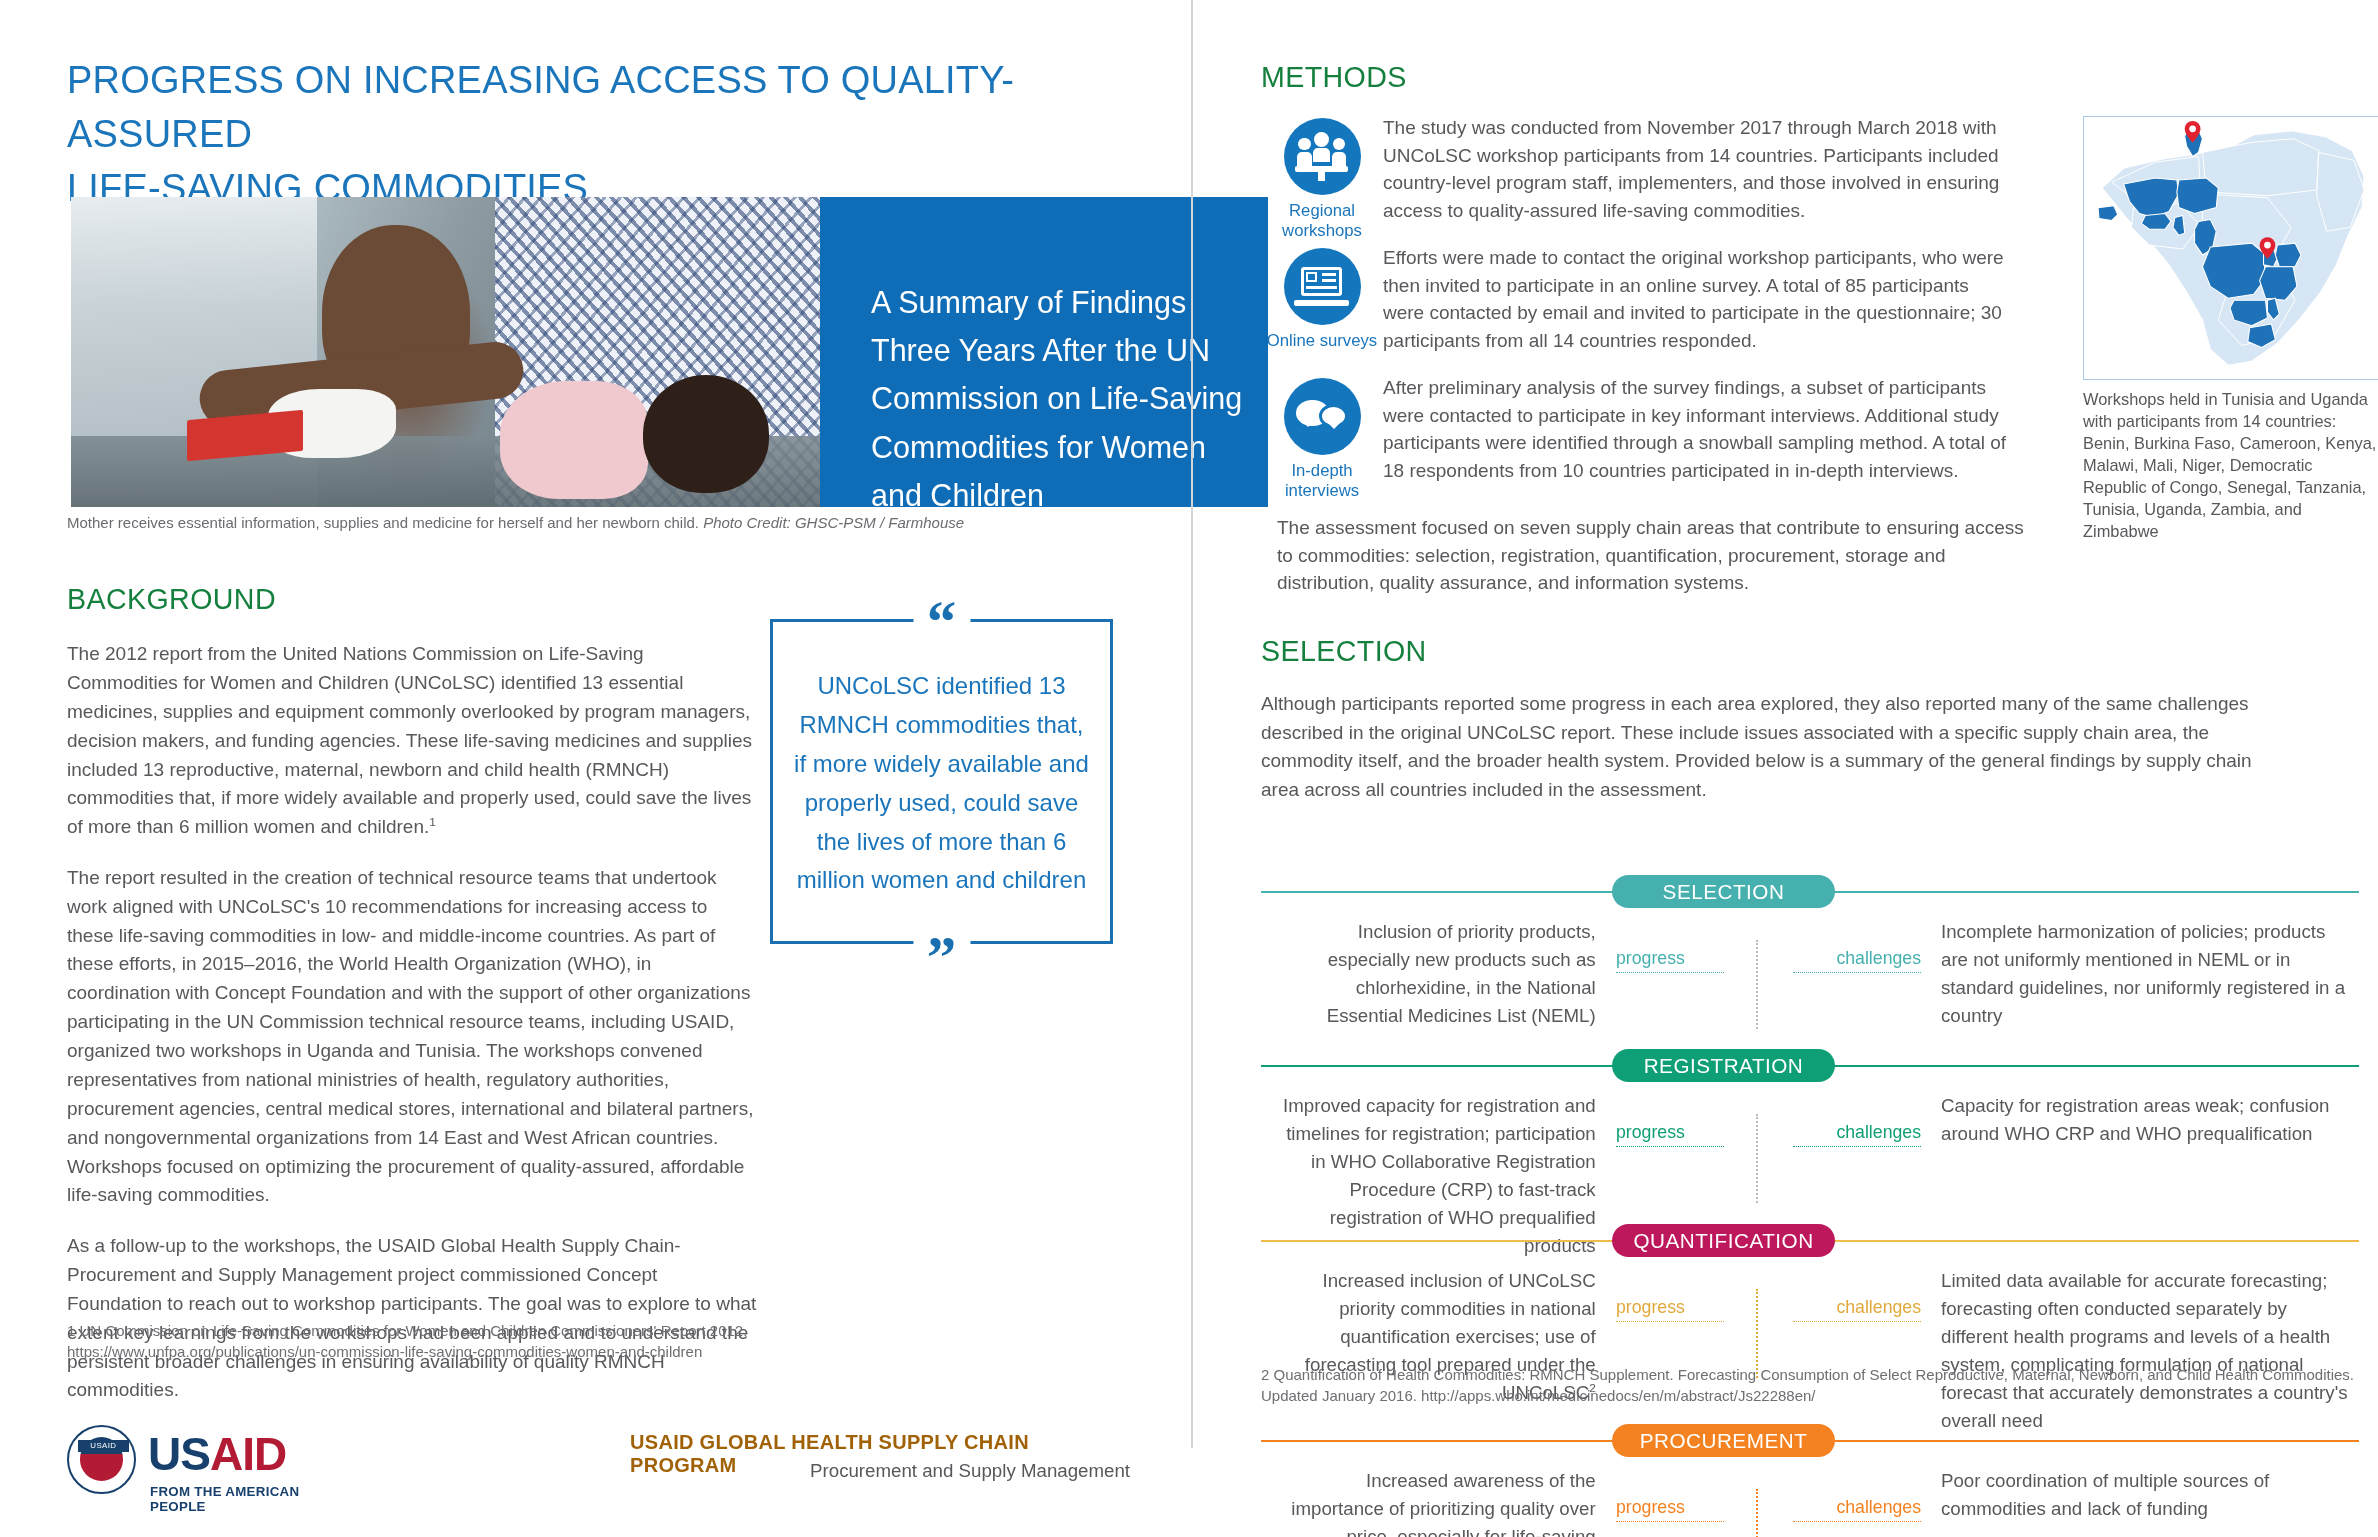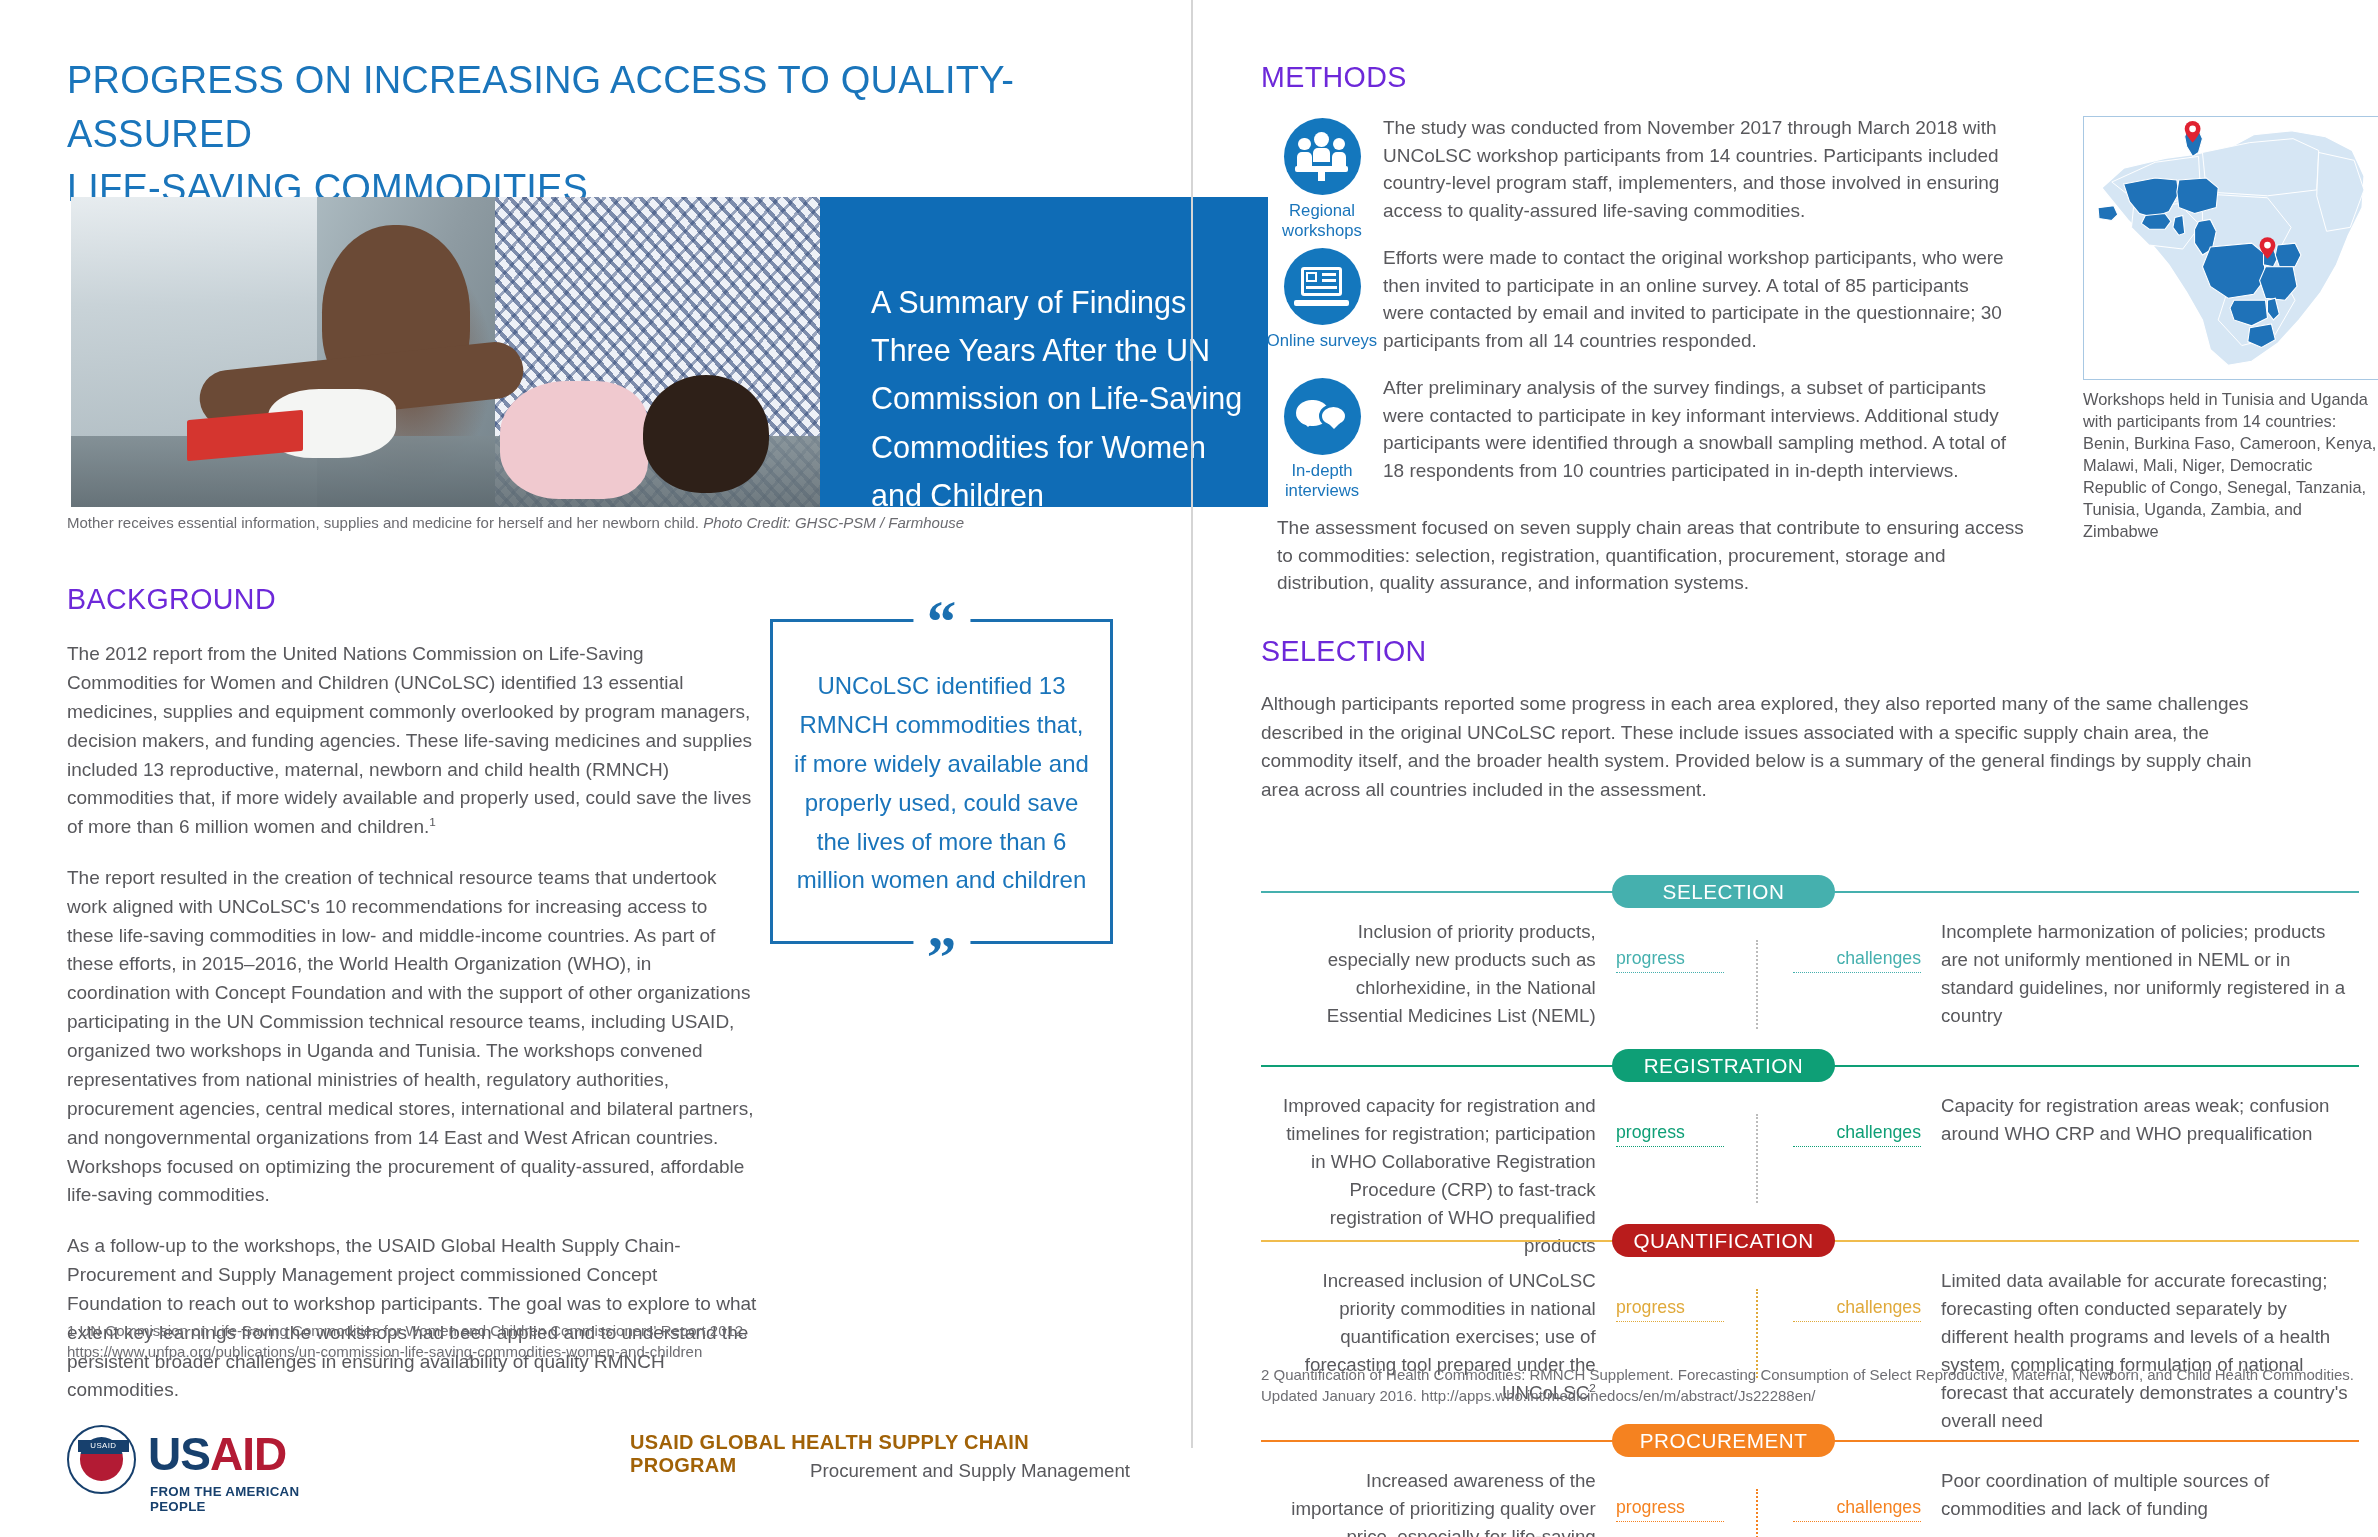--- a/index.html
+++ b/index.html
@@ -63,21 +63,21 @@
     position:absolute; left:51px; top:81px; width:374px;
     color:#ffffff; font-size:30.5px; line-height:1.58;
   }
   .photo-caption {
     position:absolute; left:67px; top:513px; width:985px;
     font-size:15px; color:#6b6b70; line-height:1.3;
   }
   .photo-caption i { font-style:italic; }
 
   .sec-head {
-    font-size:28.6px; color:#6d28d9; letter-spacing:0.4px; font-weight:400;
+    font-size:28.6px; color:#15803d; letter-spacing:0.4px; font-weight:400;
   }
   #bg-head { position:absolute; left:67px; top:583px; }
 
   .bg-body { position:absolute; left:67px; top:640px; width:690px;
     font-size:19px; line-height:1.52; color:#58585c; }
   .bg-body p { margin-bottom:21.7px; }
   .bg-body sup { font-size:11.8px; vertical-align:super; }
 
   .fn1 { position:absolute; left:67px; top:1321px; width:690px;
     font-size:15px; line-height:1.38; color:#6e6e73; }
@@ -398,21 +398,21 @@
         <div class="col-prog-text">Improved capacity for registration and timelines for registration; participation in WHO Collaborative Registration Procedure (CRP) to fast-track registration of WHO prequalified products</div>
         <div class="col-prog-lab" style="color:#0e9f76;border-bottom:1px dotted #0e9f76;">progress</div>
         <div class="mid-div"></div>
         <div class="col-chal-lab" style="color:#0e9f76;border-bottom:1px dotted #0e9f76;">challenges</div>
         <div class="col-chal-text">Capacity for registration areas weak; confusion around WHO CRP and WHO prequalification</div>
       </div>
     </div>
 
     <div class="band" style="top:1224px;">
       <div class="band-line" style="background:#f0bc4d;"></div>
-      <div class="band-pill" style="background:#b91c1c;">QUANTIFICATION</div>
+      <div class="band-pill" style="background:#be185d;">QUANTIFICATION</div>
       <div class="band-row">
         <div class="col-prog-text"><span>Increased inclusion of UNCoLSC priority commodities in national quantification exercises; use of forecasting tool prepared under the UNCoLSC</span><sup>2</sup></div>
         <div class="col-prog-lab" style="color:#e0a93a;border-bottom:1px dotted #e0a93a;">progress</div>
         <div class="mid-div" style="border-left-color:#e0a93a;"></div>
         <div class="col-chal-lab" style="color:#e0a93a;border-bottom:1px dotted #e0a93a;">challenges</div>
         <div class="col-chal-text">Limited data available for accurate forecasting; forecasting often conducted separately by different health programs and levels of a health system, complicating formulation of national forecast that accurately demonstrates a country's overall need</div>
       </div>
     </div>
 
     <div class="band" style="top:1424px;">

